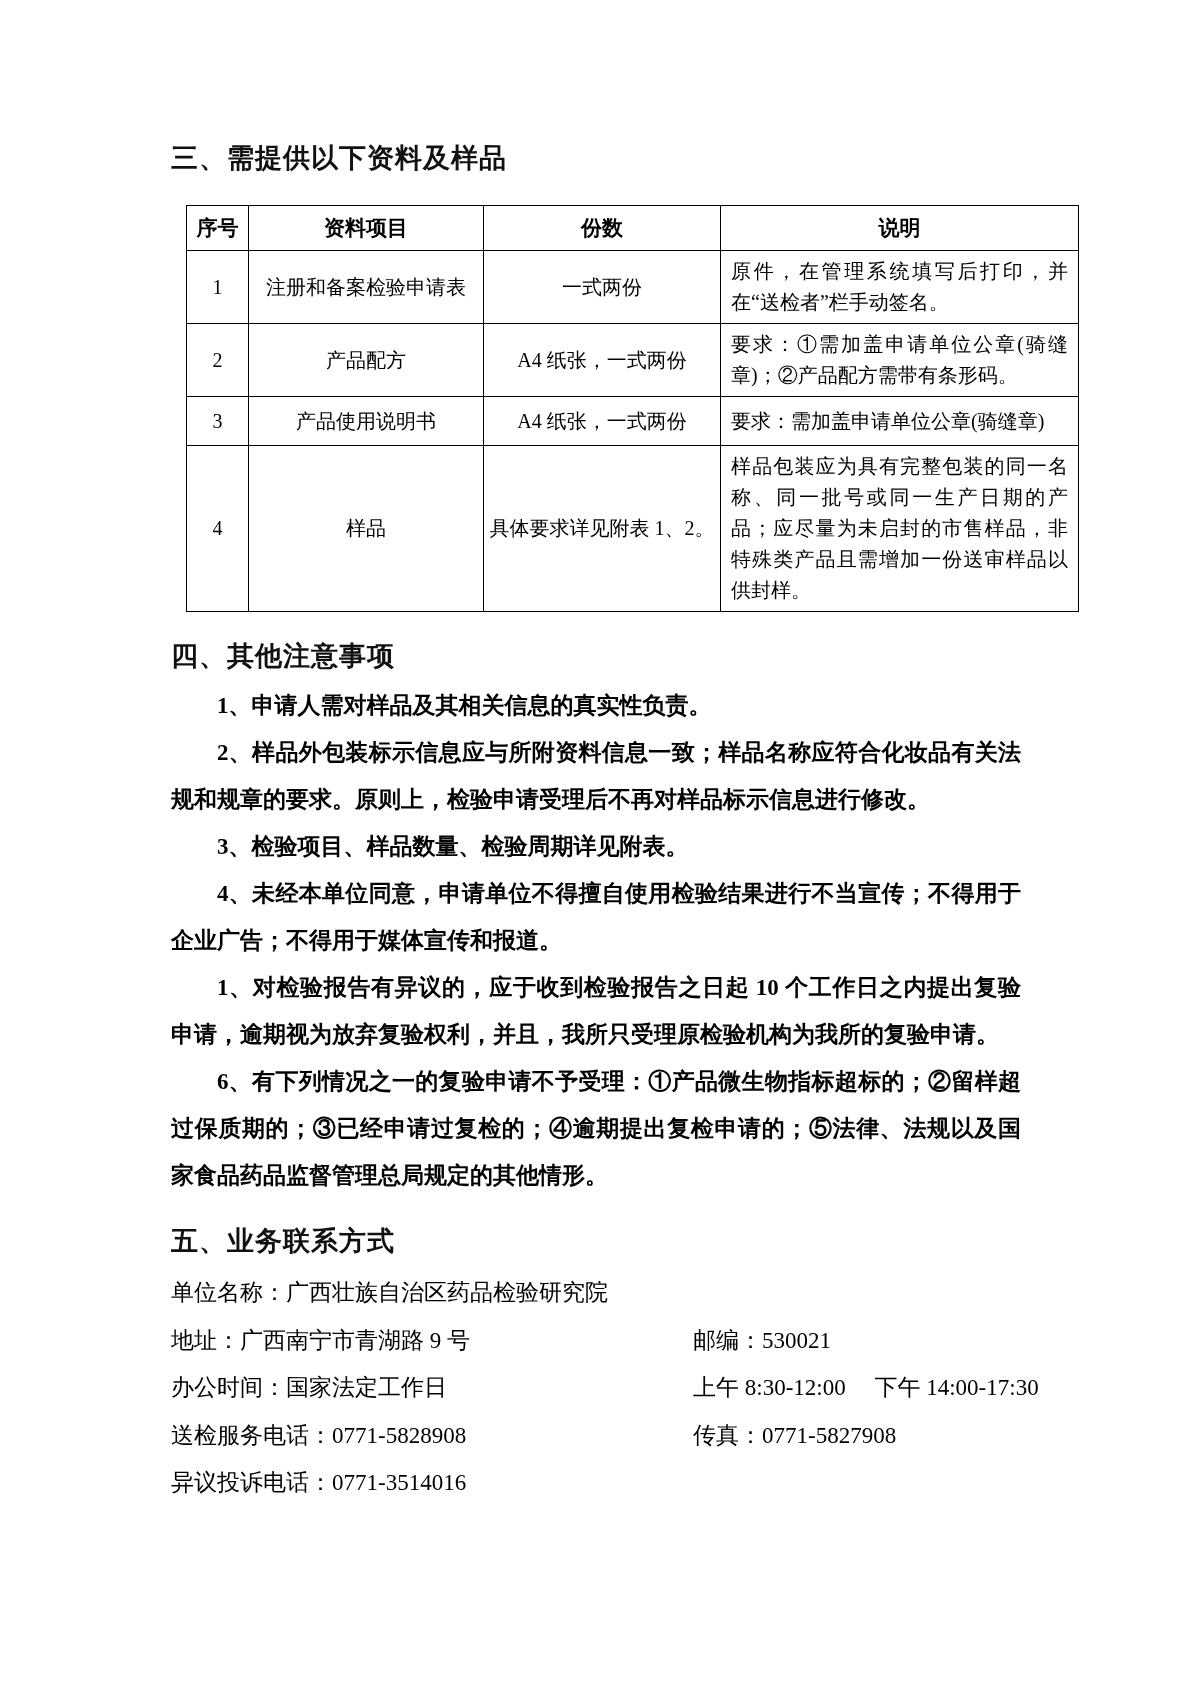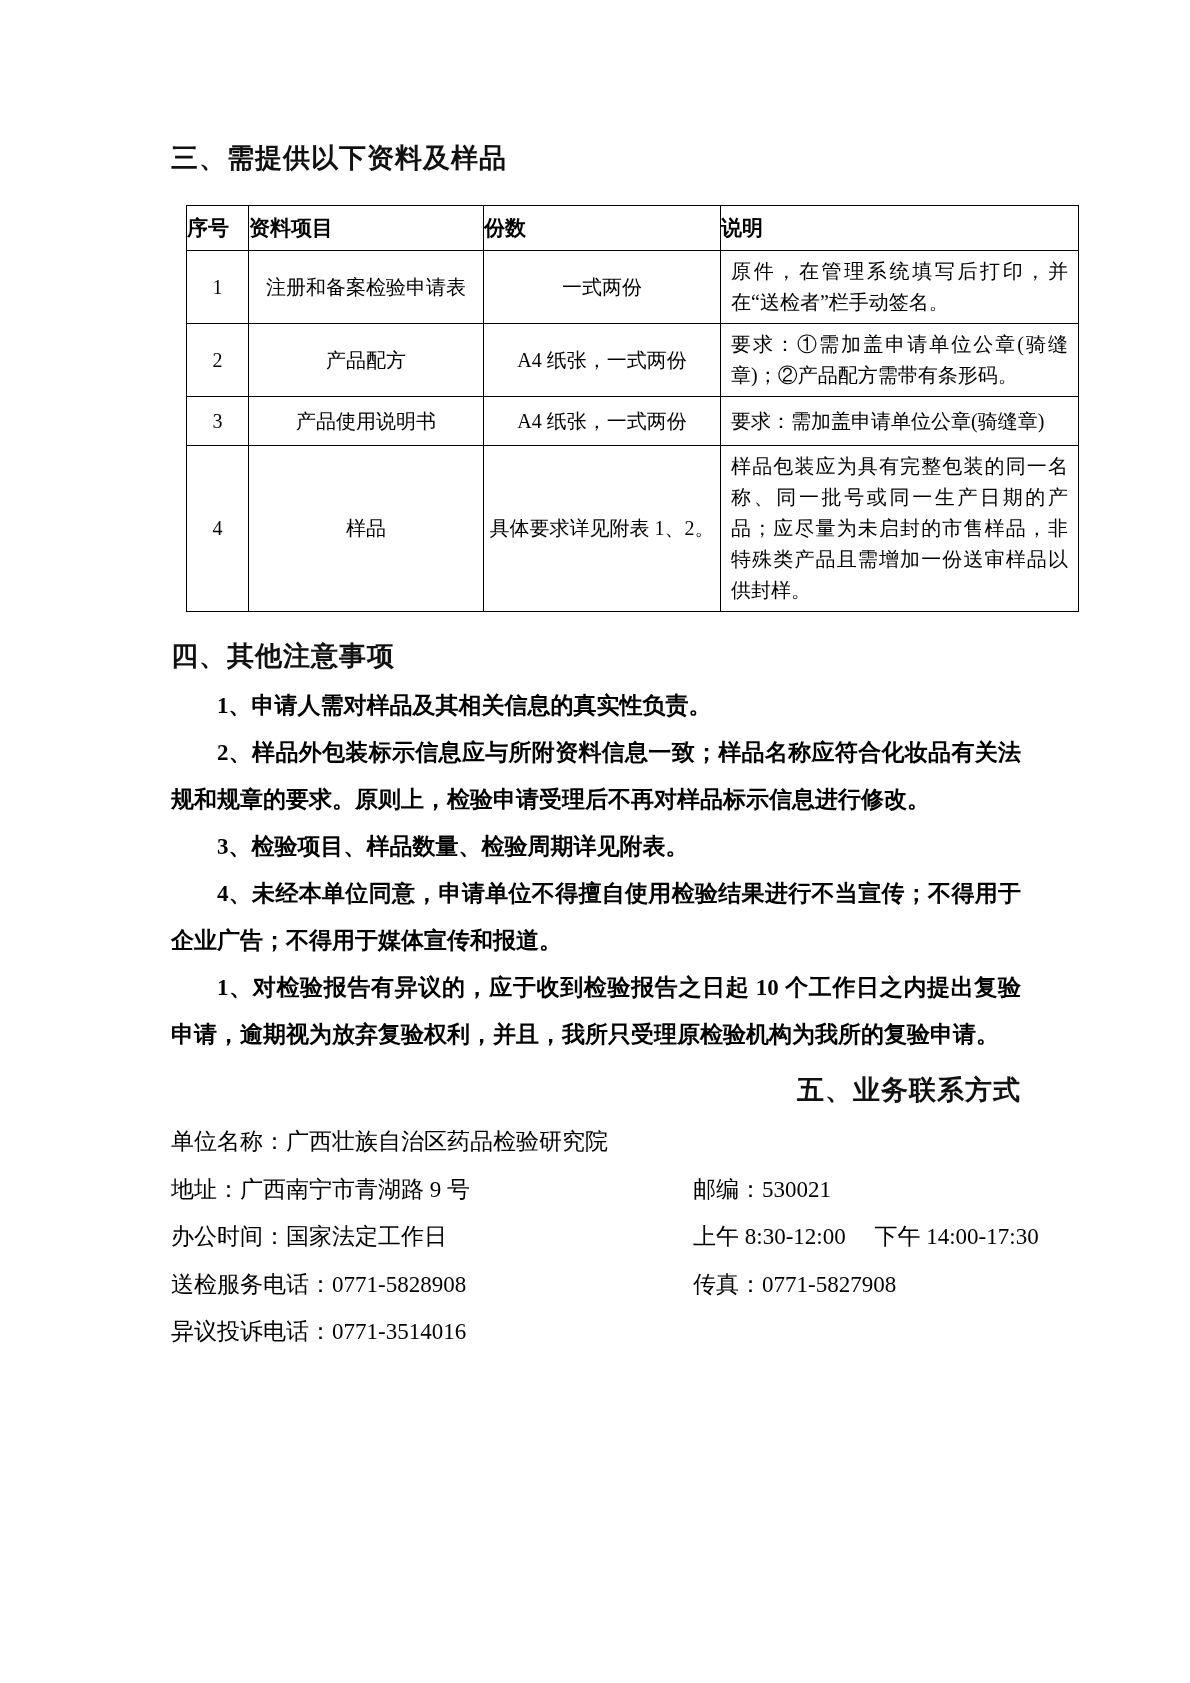--- a/index.html
+++ b/index.html
@@ -33,21 +33,21 @@
   table.materials td, table.materials th {
     border: 1.5px solid #000000;
     font-size: 20px;
     font-weight: normal;
     vertical-align: middle;
     overflow: hidden;
   }
   table.materials th {
     font-weight: bold;
     font-size: 21px;
-    text-align: left;
+    text-align: center;
   }
   td.c-center { text-align: center; }
   td.c-note {
     text-align: justify;
     padding: 5px 10px;
     line-height: 31px;
   }
   tr.h-header { height: 45px; }
   tr.h-r1 { height: 63px; }
   tr.h-r2 { height: 63px; }
@@ -57,21 +57,21 @@
   .sec4-heading { margin-top: 26px; }
   .notes { margin-top: 8px; font-weight: bold; }
   .note-para {
     font-size: 23px;
     line-height: 47px;
     text-align: justify;
     text-indent: 2em;
     color: #000000;
   }
   
-  .sec5-heading { margin-top: 14px; text-align: right; }
+  .sec5-heading { margin-top: 24px; }
   .contacts { margin-top: 10px; }
   .contact-row {
     display: flex;
     font-size: 23px;
     line-height: 47.5px;
     white-space: nowrap;
     gap: 44px;
   }
   .contact-left {
     flex: 0 0 478px;
@@ -128,20 +128,21 @@
   </table>
 
   <h2 class="sec-heading sec4-heading">四、其他注意事项</h2>
 
   <div class="notes">
     <p class="note-para">1、申请人需对样品及其相关信息的真实性负责。</p>
     <p class="note-para">2、样品外包装标示信息应与所附资料信息一致；样品名称应符合化妆品有关法规和规章的要求。原则上，检验申请受理后不再对样品标示信息进行修改。</p>
     <p class="note-para">3、检验项目、样品数量、检验周期详见附表。</p>
     <p class="note-para">4、未经本单位同意，申请单位不得擅自使用检验结果进行不当宣传；不得用于企业广告；不得用于媒体宣传和报道。</p>
     <p class="note-para">1、对检验报告有异议的，应于收到检验报告之日起 10 个工作日之内提出复验申请，逾期视为放弃复验权利，并且，我所只受理原检验机构为我所的复验申请。</p>
+    <p class="note-para">6、有下列情况之一的复验申请不予受理：①产品微生物指标超标的；②留样超过保质期的；③已经申请过复检的；④逾期提出复检申请的；⑤法律、法规以及国家食品药品监督管理总局规定的其他情形。</p>
   </div>
 
   <h2 class="sec-heading sec5-heading">五、业务联系方式</h2>
 
   <div class="contacts">
     <div class="contact-row">
       <span class="contact-left">单位名称：广西壮族自治区药品检验研究院</span>
       <span class="contact-right"></span>
     </div>
     <div class="contact-row">

